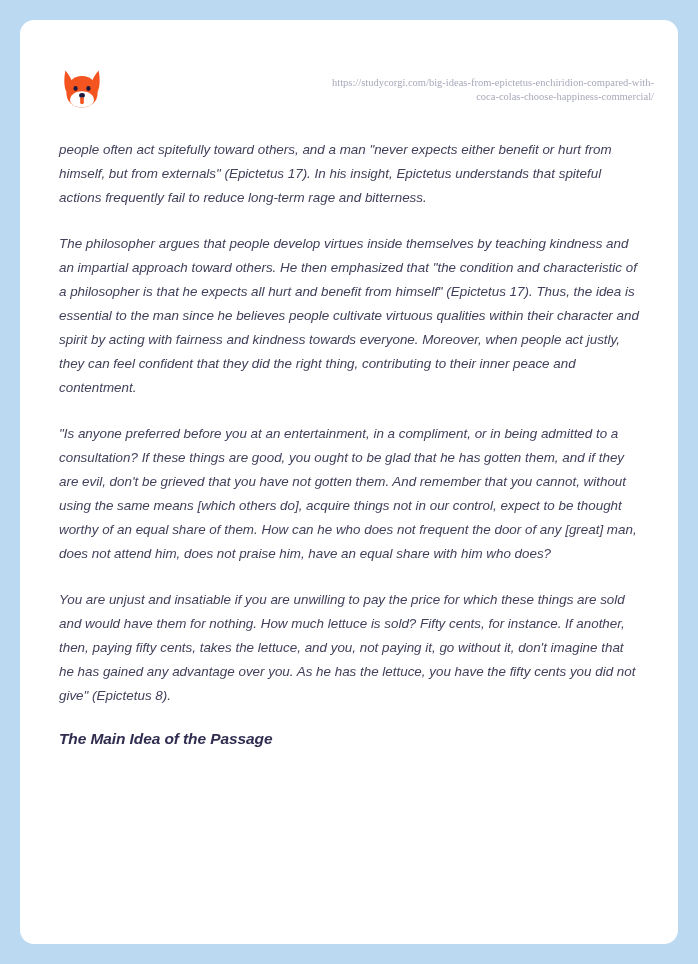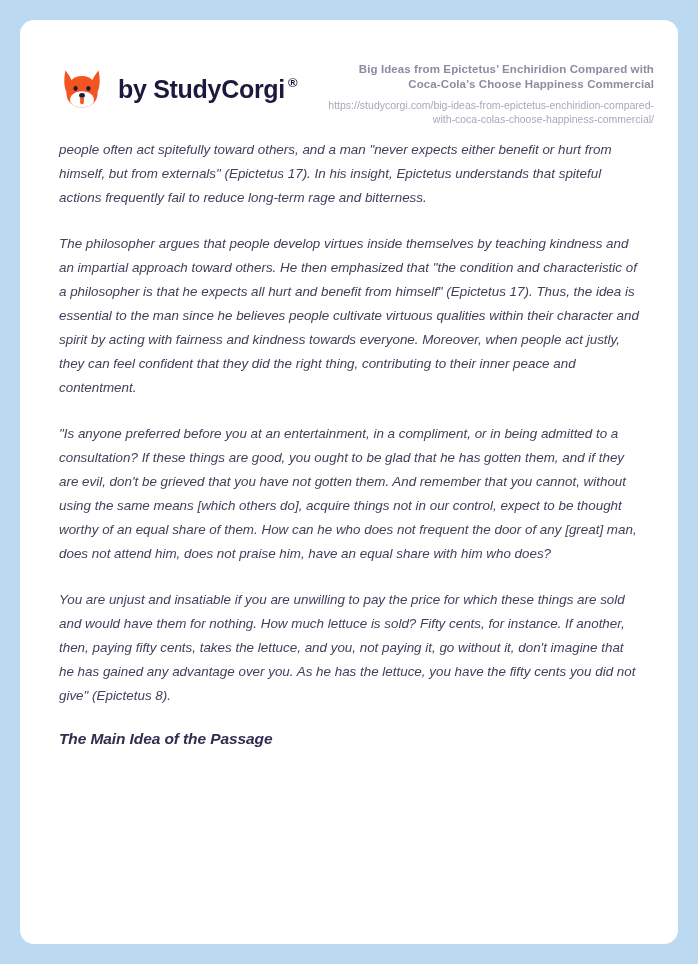--- a/index.html
+++ b/index.html
@@ -80,22 +80,23 @@
     font-weight: 700;
     line-height: 1.28;
     letter-spacing: 0.1px;
   }
 
   .doc-url {
     color: #a7a9ba;
     font-size: 10.5px;
     font-weight: 400;
     line-height: 1.32;
-    margin-top: 8px;
+    margin-top: 14px;
     word-break: break-word;
+    font-family: Liberation Serif, serif;
   }
 
   
   .doc-body {
     padding: 0 39px;
     font-style: italic;
   }
 
   p.para {
     color: #41415c;
@@ -142,28 +143,23 @@
           <path d="M50 55 C66 55 76 64 76 74 C76 84 64 90 50 90 C36 90 24 84 24 74 C24 64 34 55 50 55 Z" fill="#ffffff"></path>
 
           <ellipse cx="36" cy="49" rx="4.6" ry="5.4" fill="#1b1a3e"></ellipse>
           <ellipse cx="64" cy="49" rx="4.6" ry="5.4" fill="#1b1a3e"></ellipse>
 
           <ellipse cx="50" cy="64" rx="6.2" ry="5.2" fill="#1b1a3e"></ellipse>
 
           <path d="M46 70 C46 68 54 68 54 70 L54 80 C54 84 46 84 46 80 Z" fill="#F4541F"></path>
         </svg>
       </span>
-      <span class="brand-wordmark">
-        <span>by StudyCorgi</span>
-        <span class="brand-reg">®</span>
-      </span>
     </div>
 
     <div class="header-meta">
-      <div class="doc-title">Big Ideas from Epictetus’ Enchiridion Compared with Coca-Cola’s Choose Happiness Commercial</div>
       <div class="doc-url">https://studycorgi.com/big-ideas-from-epictetus-enchiridion-compared-with-coca-colas-choose-happiness-commercial/</div>
     </div>
 
   </header>
 
   <main class="doc-body">
 
     <p class="para">people often act spitefully toward others, and a man "never expects either benefit or hurt from himself, but from externals" (Epictetus 17). In his insight, Epictetus understands that spiteful actions frequently fail to reduce long-term rage and bitterness.</p>
 
     <p class="para">The philosopher argues that people develop virtues inside themselves by teaching kindness and an impartial approach toward others. He then emphasized that "the condition and characteristic of a philosopher is that he expects all hurt and benefit from himself" (Epictetus 17). Thus, the idea is essential to the man since he believes people cultivate virtuous qualities within their character and spirit by acting with fairness and kindness towards everyone. Moreover, when people act justly, they can feel confident that they did the right thing, contributing to their inner peace and contentment.</p>

